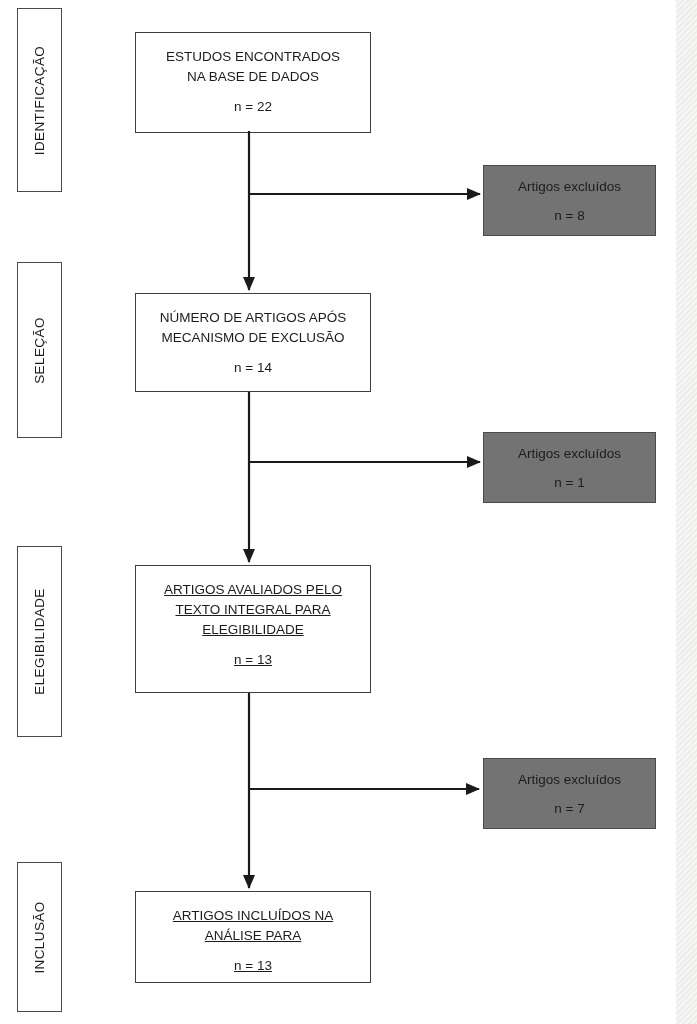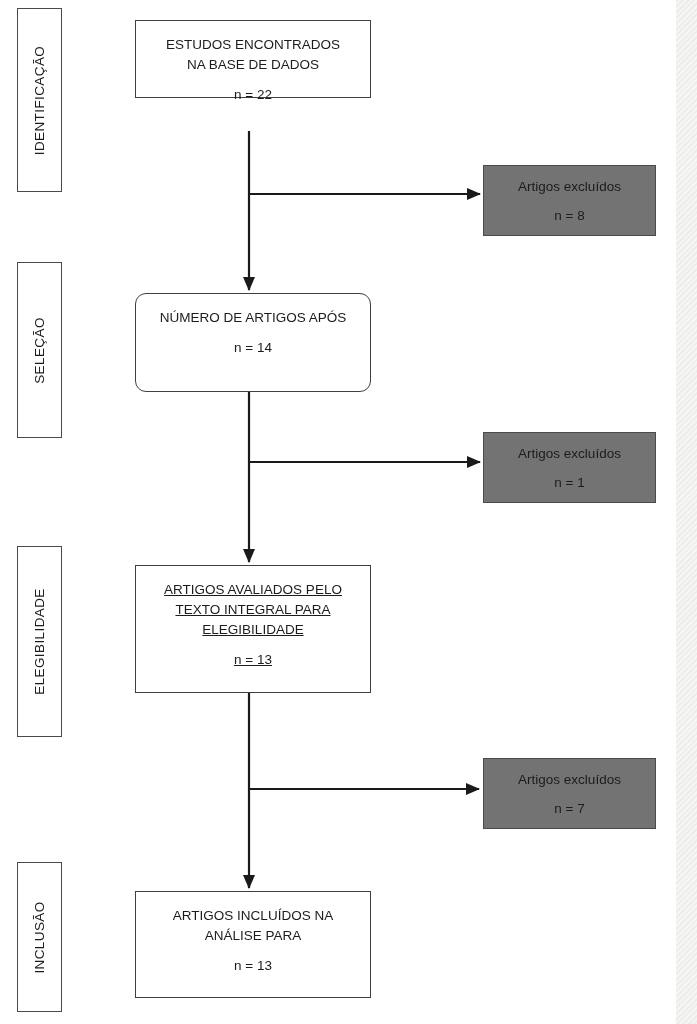--- a/index.html
+++ b/index.html
@@ -104,45 +104,46 @@
   <div class="stage" style="top:262px;height:176px;">
     <span>SELEÇÃO</span>
   </div>
   <div class="stage" style="top:546px;height:191px;">
     <span>ELEGIBILIDADE</span>
   </div>
   <div class="stage" style="top:862px;height:150px;">
     <span>INCLUSÃO</span>
   </div>
 
-  <div class="mbox" style="top:20px;height:78px;">
+  <div class="mbox" style="top:32px;height:101px;">
     <div class="title">
       <div>ESTUDOS ENCONTRADOS</div>
       <div>NA BASE DE DADOS</div>
     </div>
     <div class="nval">n = 22</div>
   </div>
 
-  <div class="mbox" style="top:293px;height:99px;border-radius:11px;">
+  <div class="mbox" style="top:293px;height:99px;">
     <div class="title">
       <div>NÚMERO DE ARTIGOS APÓS</div>
+      <div>MECANISMO DE EXCLUSÃO</div>
     </div>
     <div class="nval">n = 14</div>
   </div>
 
   <div class="mbox" style="top:565px;height:128px;text-decoration:underline;">
     <div class="title">
       <div>ARTIGOS AVALIADOS PELO</div>
       <div>TEXTO INTEGRAL PARA</div>
       <div>ELEGIBILIDADE</div>
     </div>
     <div class="nval">n = 13</div>
   </div>
 
-  <div class="mbox" style="top:891px;height:107px;">
+  <div class="mbox" style="top:891px;height:92px;text-decoration:underline;">
     <div class="title">
       <div>ARTIGOS INCLUÍDOS NA</div>
       <div>ANÁLISE PARA</div>
     </div>
     <div class="nval">n = 13</div>
   </div>
 
   <div class="ebox" style="top:165px;">
     <div class="elabel">Artigos excluídos</div>
     <div class="nval">n = 8</div>

